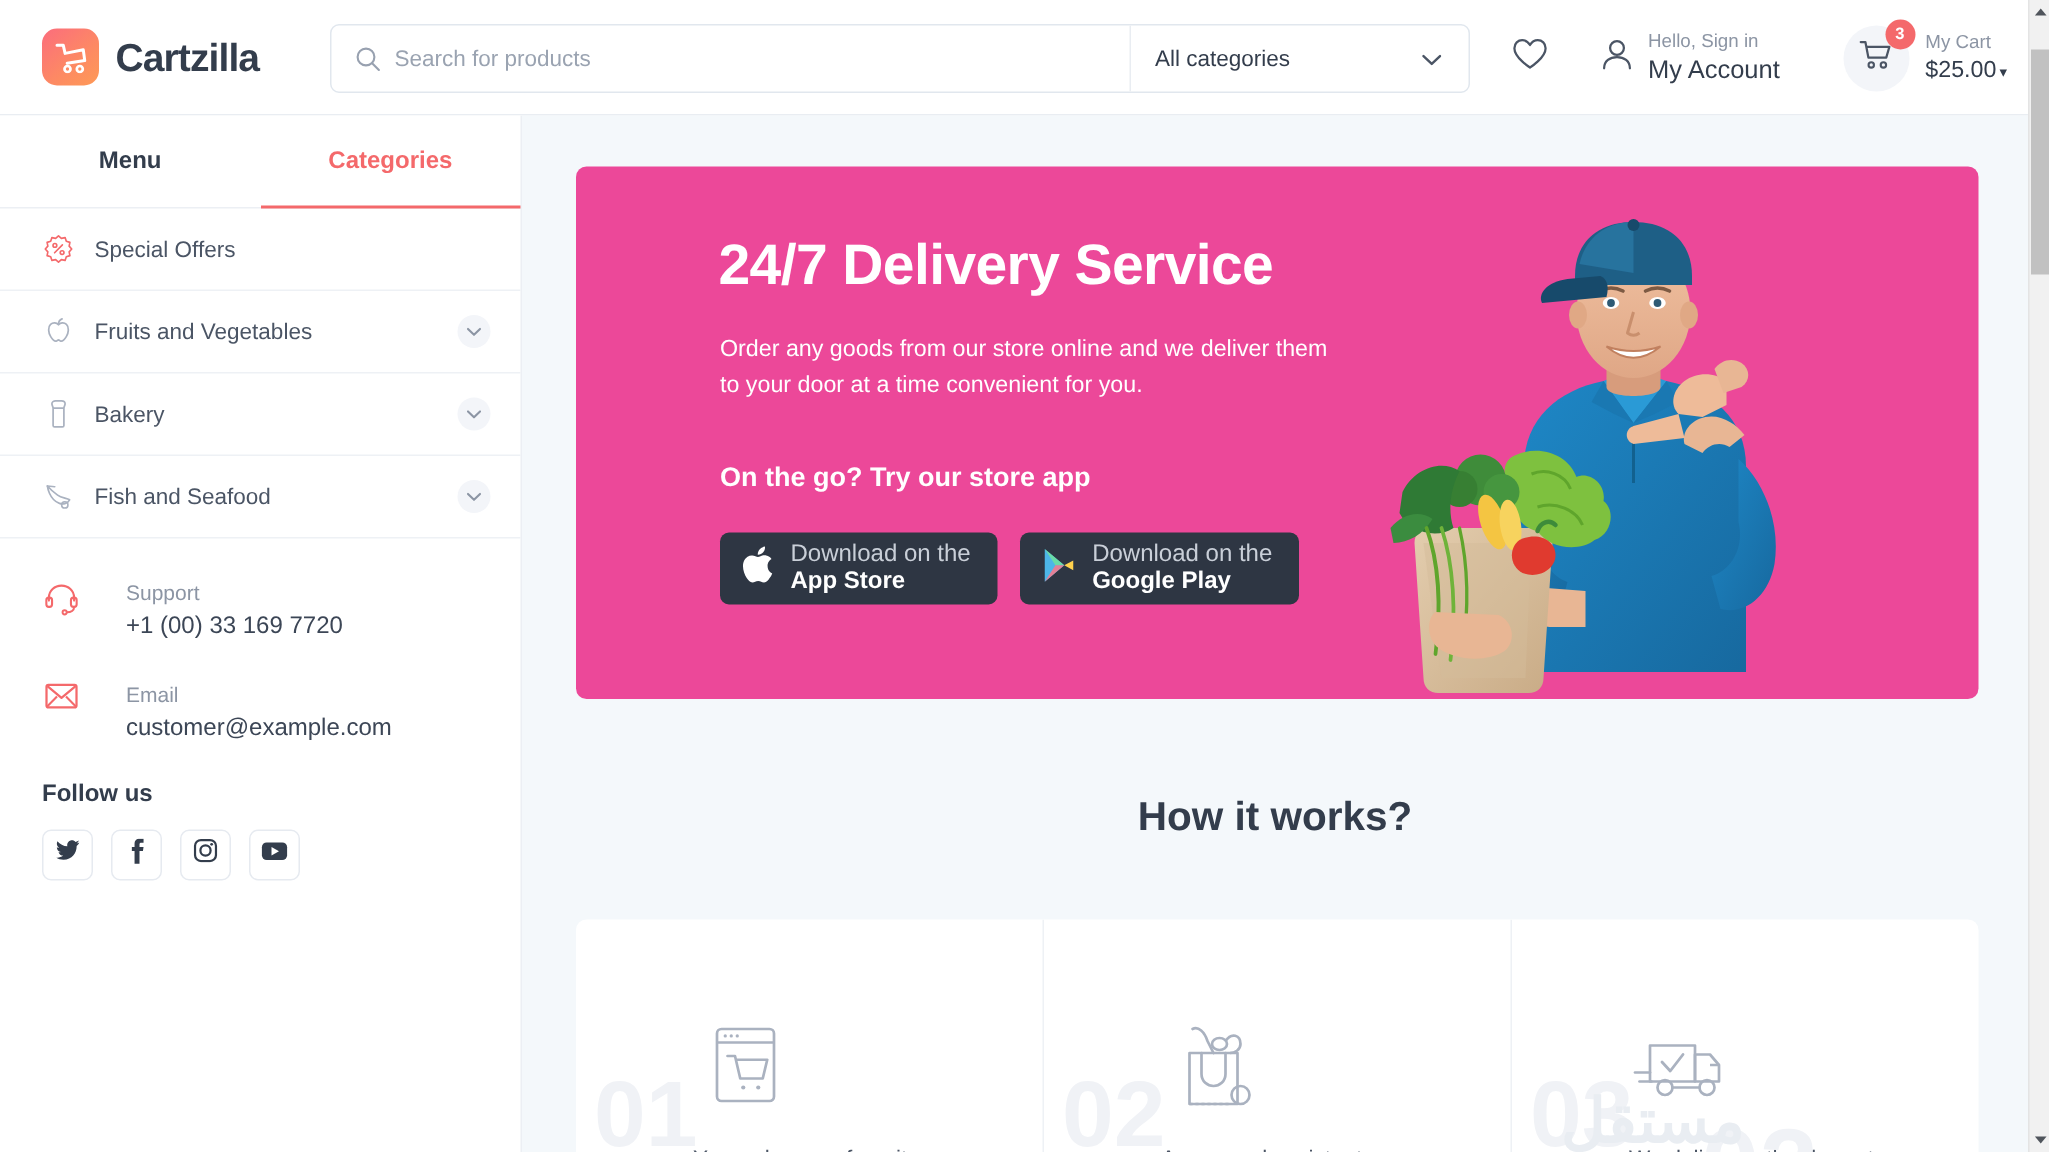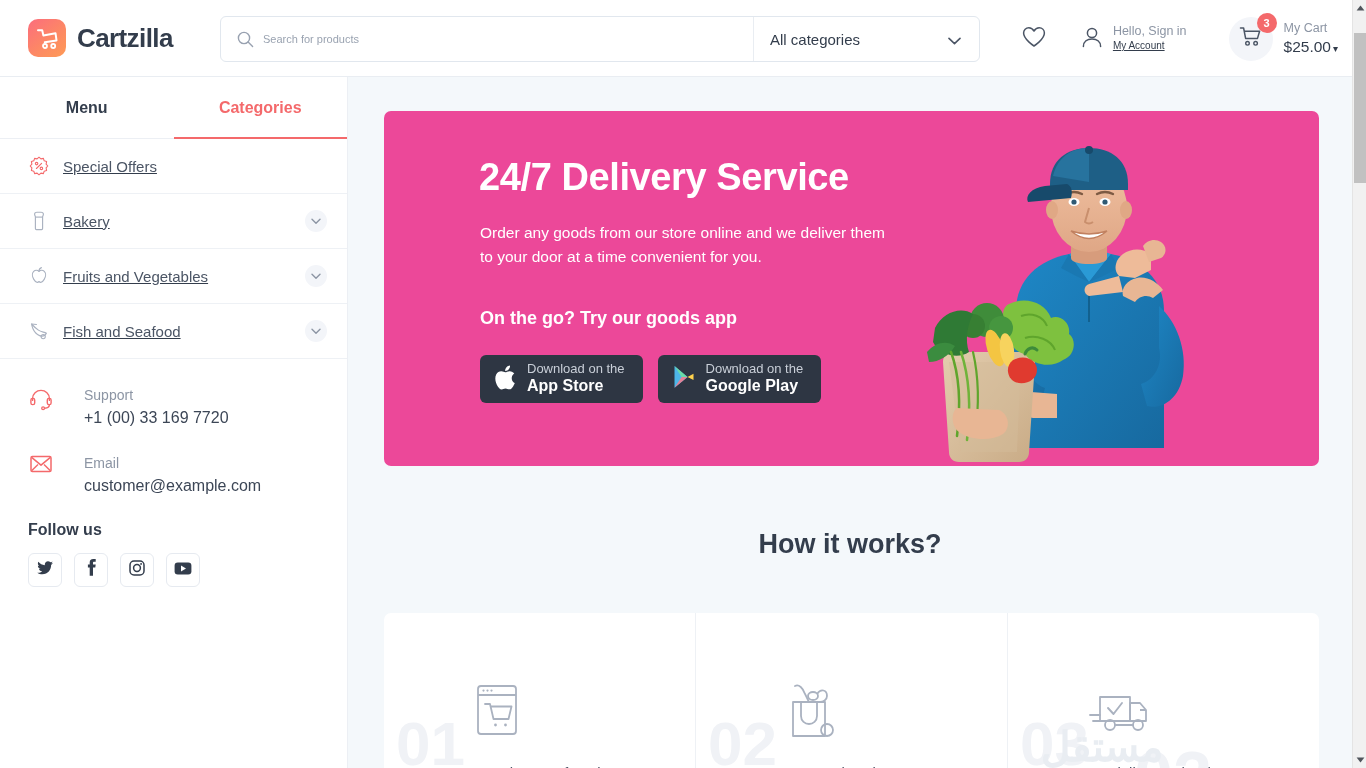--- a/index.html
+++ b/index.html
@@ -59,21 +59,21 @@
     display: flex; align-items: center;
     background: #fff;
   }
   .search-icon-box {
     width: 42px; display: flex; align-items: center; justify-content: center;
     padding-left: 6px;
   }
   .search-input {
     flex: 1; height: 100%;
     border: 0; outline: 0;
-    font-size: 11px;
+    font-size: 15px;
     font-family: "Liberation Sans", sans-serif;
     color: #ec4899;
     background: transparent;
   }
   .search-input::placeholder { color: #9aa3b1; }
   .cat-select {
     width: 226px; height: 100%;
     border-left: 1px solid #e9edf2;
     display: flex; align-items: center; justify-content: space-between;
     padding: 0 18px 0 16px;
@@ -92,21 +92,21 @@
     display: flex; align-items: center; justify-content: center;
     cursor: pointer;
   }
   .account {
     display: flex; align-items: center; gap: 10px;
     margin-left: 24px;
     cursor: pointer;
   }
   .account-text { line-height: 1.25; }
   .account-hello { font-size: 12.5px; color: #8c95a4; display: block; }
-  .account-name { font-size: 10px; color: #333d4c; display: block; text-decoration: underline; }
+  .account-name { font-size: 17px; color: #333d4c; display: block; }
   .cart {
     display: flex; align-items: center; gap: 11px;
     margin-left: 42px;
     cursor: pointer;
   }
   .cart-icon-circle {
     position: relative;
     width: 44px; height: 44px;
     border-radius: 50%;
     background: #f3f5f9;
@@ -154,21 +154,20 @@
     height: 2px; background: #f4696b;
   }
 
   .cat-list { }
   .cat-row {
     height: 55px;
     display: flex; align-items: center;
     padding: 0 20px 0 28px;
     border-bottom: 1px solid #eef1f5;
     cursor: pointer;
-    text-decoration: underline;
   }
   .cat-ico {
     width: 22px; height: 22px;
     display: flex; align-items: center; justify-content: center;
     margin-right: 13px;
     flex: none;
   }
   .cat-name { font-size: 15px; color: #4b5565; flex: 1; }
   .cat-chev {
     width: 22px; height: 22px; border-radius: 50%;
@@ -226,21 +225,21 @@
   .store-btns { position: absolute; left: 96px; top: 244px; display: flex; gap: 15px; }
   .store-btn {
     height: 48px;
     background: #2e3643;
     border-radius: 6px;
     display: flex; align-items: center;
     padding: 0 18px 0 15px; gap: 11px;
     cursor: pointer;
   }
   .store-btn-txt { line-height: 1.15; }
-  .store-small { font-size: 13px; color: #c9cfd8; display: block; }
+  .store-small { font-size: 16px; color: #c9cfd8; display: block; }
   .store-big { font-size: 16px; font-weight: bold; color: #fff; display: block; }
 
   
   .hero-photo { position: absolute; right: 68px; bottom: 0; width: 330px; height: 330px; }
 
   .how-title {
     position: absolute; left: 0; right: 0; top: 452px;
     text-align: center;
     font-size: 27px; font-weight: bold; color: #333d4c;
   }
@@ -422,40 +421,40 @@
             <circle cx="7.6" cy="7.6" r="1.25" fill="none" stroke="#f4696b" stroke-width="1.1"></circle>
             <circle cx="12.4" cy="12.4" r="1.25" fill="none" stroke="#f4696b" stroke-width="1.1"></circle>
           </svg>
         </span>
         <span class="cat-name">Special Offers</span>
       </div>
 
       <div class="cat-row">
         <span class="cat-ico">
           <svg width="20" height="20" viewBox="0 0 20 20">
-            <path d="M5.6 3.2 C5.6 1.9 6.8 1.2 8 1.2 L12 1.2 C13.2 1.2 14.4 1.9 14.4 3.2 C14.4 4.4 13.6 5 13.6 6 L13.6 17.6 C13.6 18.2 13.2 18.6 12.6 18.6 L7.4 18.6 C6.8 18.6 6.4 18.2 6.4 17.6 L6.4 6 C6.4 5 5.6 4.4 5.6 3.2 Z" fill="none" stroke="#aab2c0" stroke-width="1.15" stroke-linejoin="round"></path>
-            <line x1="6.4" y1="6.1" x2="13.6" y2="6.1" stroke="#aab2c0" stroke-width="1.15"></line>
-          </svg>
-        </span>
-        <span class="cat-name">Bakery</span>
+            <path d="M10 5.4 C8.7 4.1 6.3 3.8 4.7 5.3 C2.9 7 3.1 10.6 4.8 13.4 C6 15.4 7.6 16.8 8.8 16.3 C9.6 16 9.6 15.5 10 15.5 C10.4 15.5 10.4 16 11.2 16.3 C12.4 16.8 14 15.4 15.2 13.4 C16.9 10.6 17.1 7 15.3 5.3 C13.7 3.8 11.3 4.1 10 5.4 Z" fill="none" stroke="#aab2c0" stroke-width="1.15" stroke-linejoin="round"></path>
+            <path d="M10 5.3 C10 3.6 10.8 2.2 12.4 1.6" fill="none" stroke="#aab2c0" stroke-width="1.15" stroke-linecap="round"></path>
+          </svg>
+        </span>
+        <span class="cat-name">Fruits and Vegetables</span>
         <span class="cat-chev">
           <svg width="10" height="7" viewBox="0 0 10 7">
             <polyline points="1,1.3 5,5.2 9,1.3" fill="none" stroke="#8c95a4" stroke-width="1.4" stroke-linecap="round" stroke-linejoin="round"></polyline>
           </svg>
         </span>
       </div>
 
       <div class="cat-row">
         <span class="cat-ico">
           <svg width="20" height="20" viewBox="0 0 20 20">
-            <path d="M10 5.4 C8.7 4.1 6.3 3.8 4.7 5.3 C2.9 7 3.1 10.6 4.8 13.4 C6 15.4 7.6 16.8 8.8 16.3 C9.6 16 9.6 15.5 10 15.5 C10.4 15.5 10.4 16 11.2 16.3 C12.4 16.8 14 15.4 15.2 13.4 C16.9 10.6 17.1 7 15.3 5.3 C13.7 3.8 11.3 4.1 10 5.4 Z" fill="none" stroke="#aab2c0" stroke-width="1.15" stroke-linejoin="round"></path>
-            <path d="M10 5.3 C10 3.6 10.8 2.2 12.4 1.6" fill="none" stroke="#aab2c0" stroke-width="1.15" stroke-linecap="round"></path>
-          </svg>
-        </span>
-        <span class="cat-name">Fruits and Vegetables</span>
+            <path d="M5.6 3.2 C5.6 1.9 6.8 1.2 8 1.2 L12 1.2 C13.2 1.2 14.4 1.9 14.4 3.2 C14.4 4.4 13.6 5 13.6 6 L13.6 17.6 C13.6 18.2 13.2 18.6 12.6 18.6 L7.4 18.6 C6.8 18.6 6.4 18.2 6.4 17.6 L6.4 6 C6.4 5 5.6 4.4 5.6 3.2 Z" fill="none" stroke="#aab2c0" stroke-width="1.15" stroke-linejoin="round"></path>
+            <line x1="6.4" y1="6.1" x2="13.6" y2="6.1" stroke="#aab2c0" stroke-width="1.15"></line>
+          </svg>
+        </span>
+        <span class="cat-name">Bakery</span>
         <span class="cat-chev">
           <svg width="10" height="7" viewBox="0 0 10 7">
             <polyline points="1,1.3 5,5.2 9,1.3" fill="none" stroke="#8c95a4" stroke-width="1.4" stroke-linecap="round" stroke-linejoin="round"></polyline>
           </svg>
         </span>
       </div>
 
 
 
       <div class="cat-row">
@@ -544,21 +543,21 @@
         </a>
       </div>
     </div>
   </div>
 
   <div class="main">
 
     <div class="hero">
       <div class="hero-title">24/7 Delivery Service</div>
       <div class="hero-sub">Order any goods from our store online and we deliver them to your door at a time convenient for you.</div>
-      <div class="hero-cta">On the go? Try our goods app</div>
+      <div class="hero-cta">On the go? Try our store app</div>
 
       <div class="store-btns">
         <div class="store-btn">
           <span>
             <svg width="21" height="25" viewBox="0 0 21 25">
               <path d="M16.7 13.1 C16.7 10.1 19.2 8.7 19.3 8.6 C17.9 6.6 15.8 6.3 15 6.2 C13.1 6 11.3 7.3 10.3 7.3 C9.3 7.3 7.8 6.2 6.2 6.3 C4.2 6.3 2.3 7.5 1.3 9.3 C-0.8 13 0.8 18.4 2.8 21.4 C3.8 22.8 5 24.4 6.6 24.4 C8.1 24.3 8.7 23.4 10.5 23.4 C12.3 23.4 12.8 24.4 14.4 24.3 C16.1 24.3 17.1 22.9 18.1 21.4 C19.3 19.8 19.8 18.2 19.8 18.1 C19.7 18.1 16.7 17 16.7 13.1 Z" fill="#ffffff"></path>
               <path d="M13.8 4.2 C14.6 3.2 15.2 1.8 15 0.4 C13.8 0.5 12.3 1.2 11.5 2.2 C10.7 3.1 10 4.6 10.2 5.9 C11.5 6 12.9 5.2 13.8 4.2 Z" fill="#ffffff"></path>
             </svg>
           </span>
           <span class="store-btn-txt">

